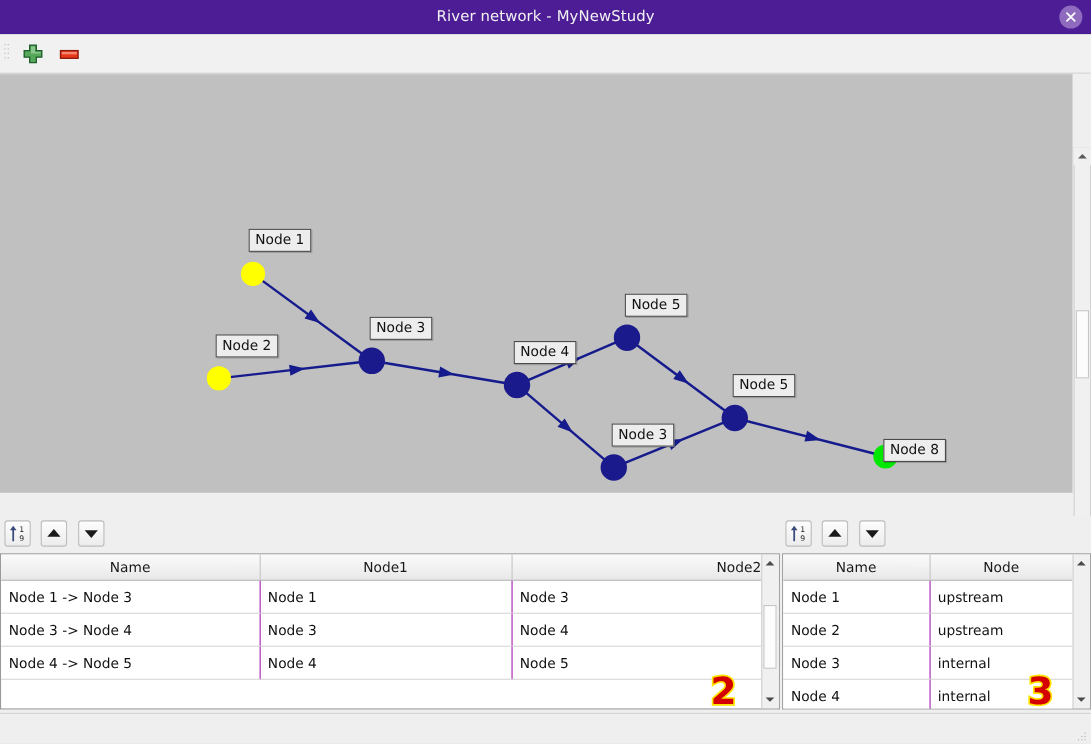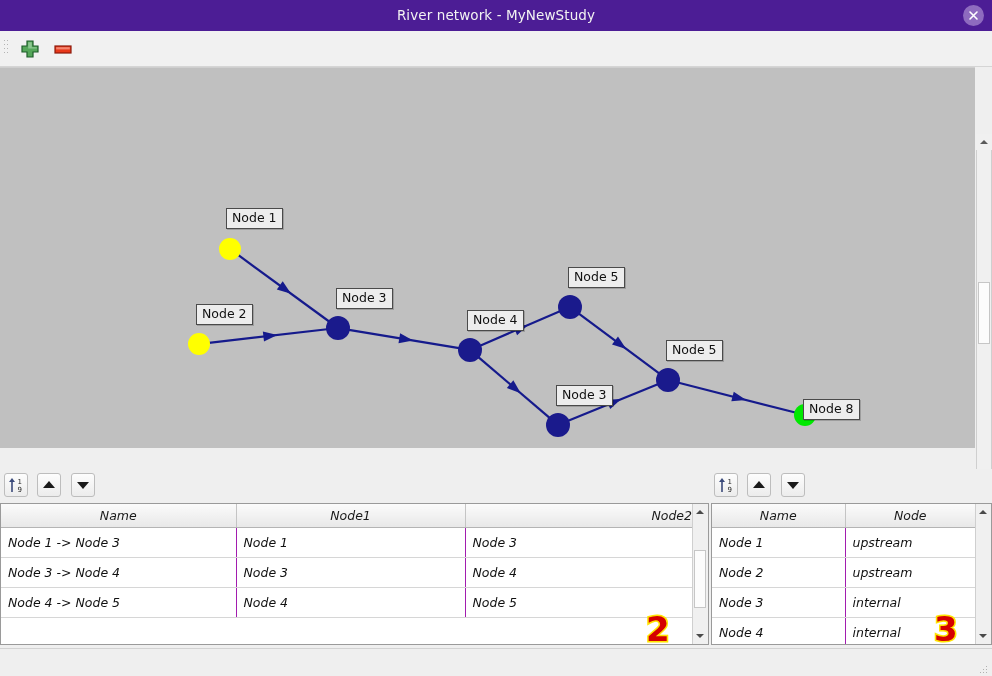--- a/index.html
+++ b/index.html
@@ -155,21 +155,21 @@
   .table-wrap {
     position: absolute;
     background: #ffffff;
     border: 1px solid #9a9a9a;
     box-sizing: border-box;
     overflow: hidden;
   }
   #left-table  { left: 0px;   top: 32px; width: 709px; height: 142px; }
   #right-table { left: 711px; top: 32px; width: 281px; height: 142px; }
 
-  table.grid { border-collapse: collapse; table-layout: fixed; width: 100%; font-style: italic; }
+  table.grid { border-collapse: collapse; table-layout: fixed; width: 100%; }
   table.grid th {
     background: linear-gradient(#fbfbfb,#e8e8e8);
     border-right: 1px solid #c4c4c4;
     border-bottom: 1px solid #b4b4b4;
     font-weight: normal;
     font-size: 12.5px;
     color: #1a1a1a;
     height: 23px;
     text-align: center;
     padding: 0;

